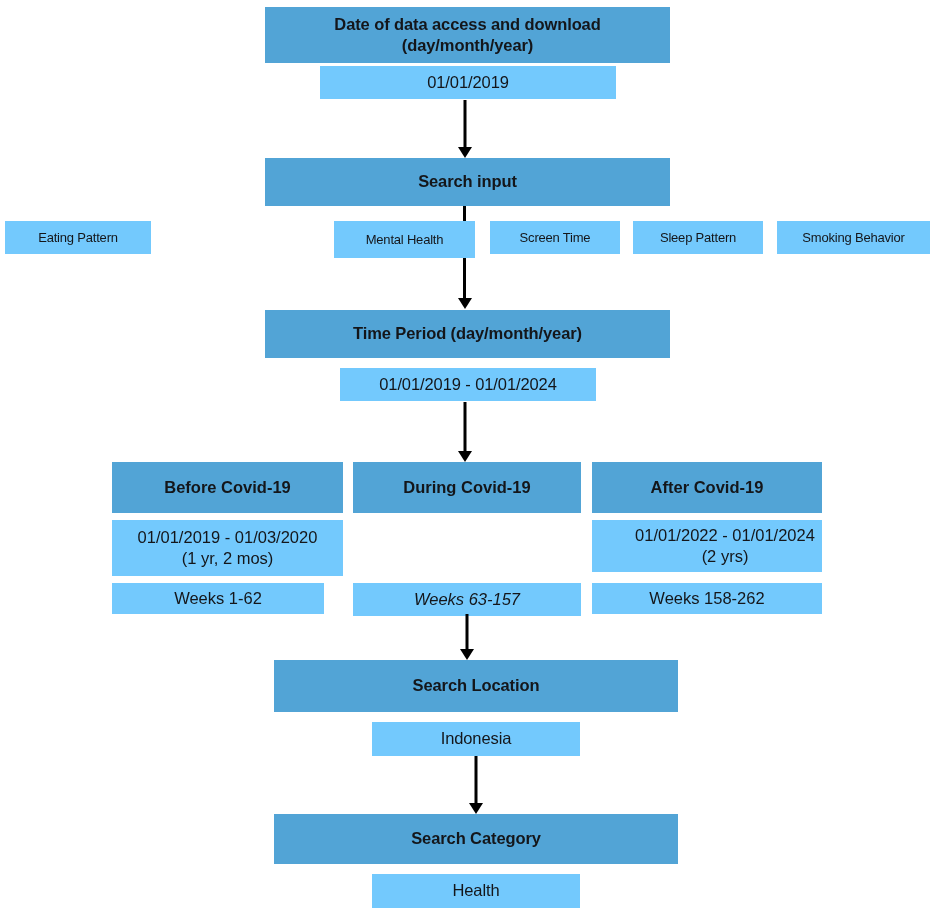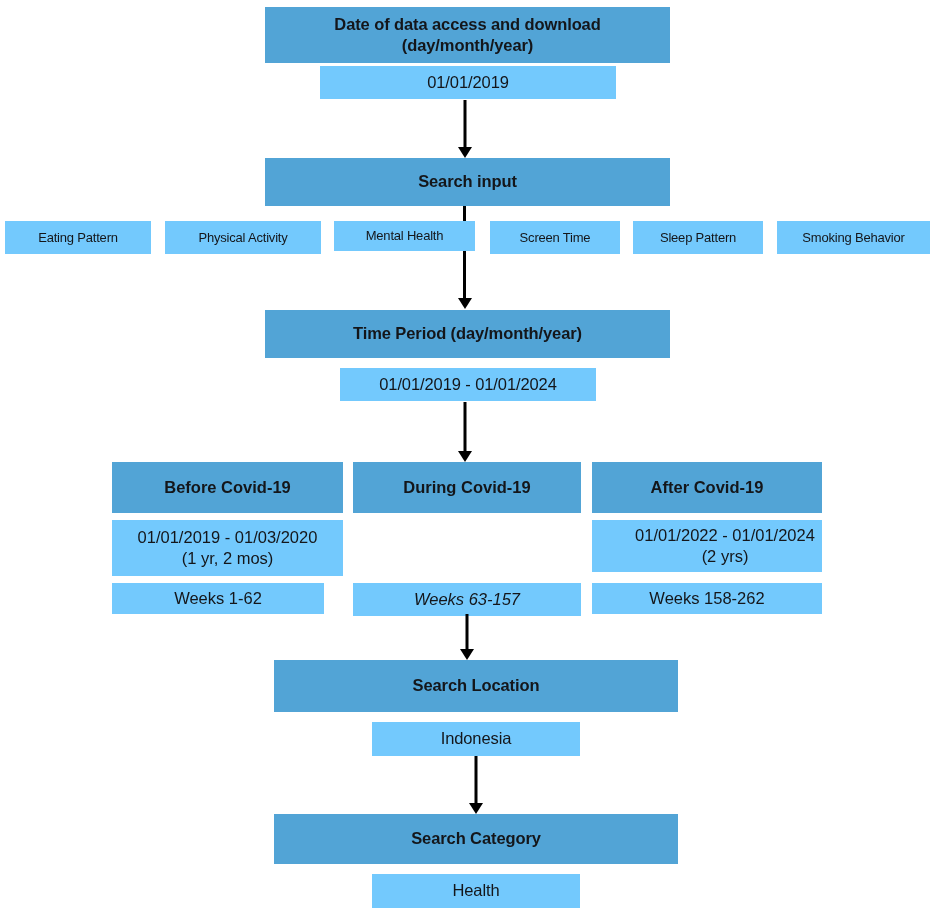--- a/index.html
+++ b/index.html
@@ -110,23 +110,22 @@
     <div class="shaft" style="height:47px;"></div>
     <div class="head"></div>
   </div>
 
   <div class="box header-box" style="left:265px; top:158px; width:405px; height:48px;">Search input</div>
 
   <div class="line-only" style="left:463px; top:206px; height:92px;"></div>
 
   <div class="box tag-box" style="left:5px; top:221px; width:146px; height:33px;">Eating Pattern</div>
 
-  <div class="box tag-box" style="left:165px; top:221px; width:156px; height:33px;">Physical Activity</div>
 
-  <div class="box tag-box" style="left:334px; top:221px; width:141px; height:30px;">Mental Health</div>
+  <div class="box tag-box" style="left:334px; top:221px; width:141px; height:37px;">Mental Health</div>
 
   <div class="box tag-box" style="left:490px; top:221px; width:130px; height:33px;">Screen Time</div>
 
   <div class="box tag-box" style="left:633px; top:221px; width:130px; height:33px;">Sleep Pattern</div>
 
   <div class="box tag-box" style="left:777px; top:221px; width:153px; height:33px;">Smoking Behavior</div>
 
   <div class="arrow" style="left:455px; top:287px; width:20px; height:22px;">
     <div class="head"></div>
   </div>

